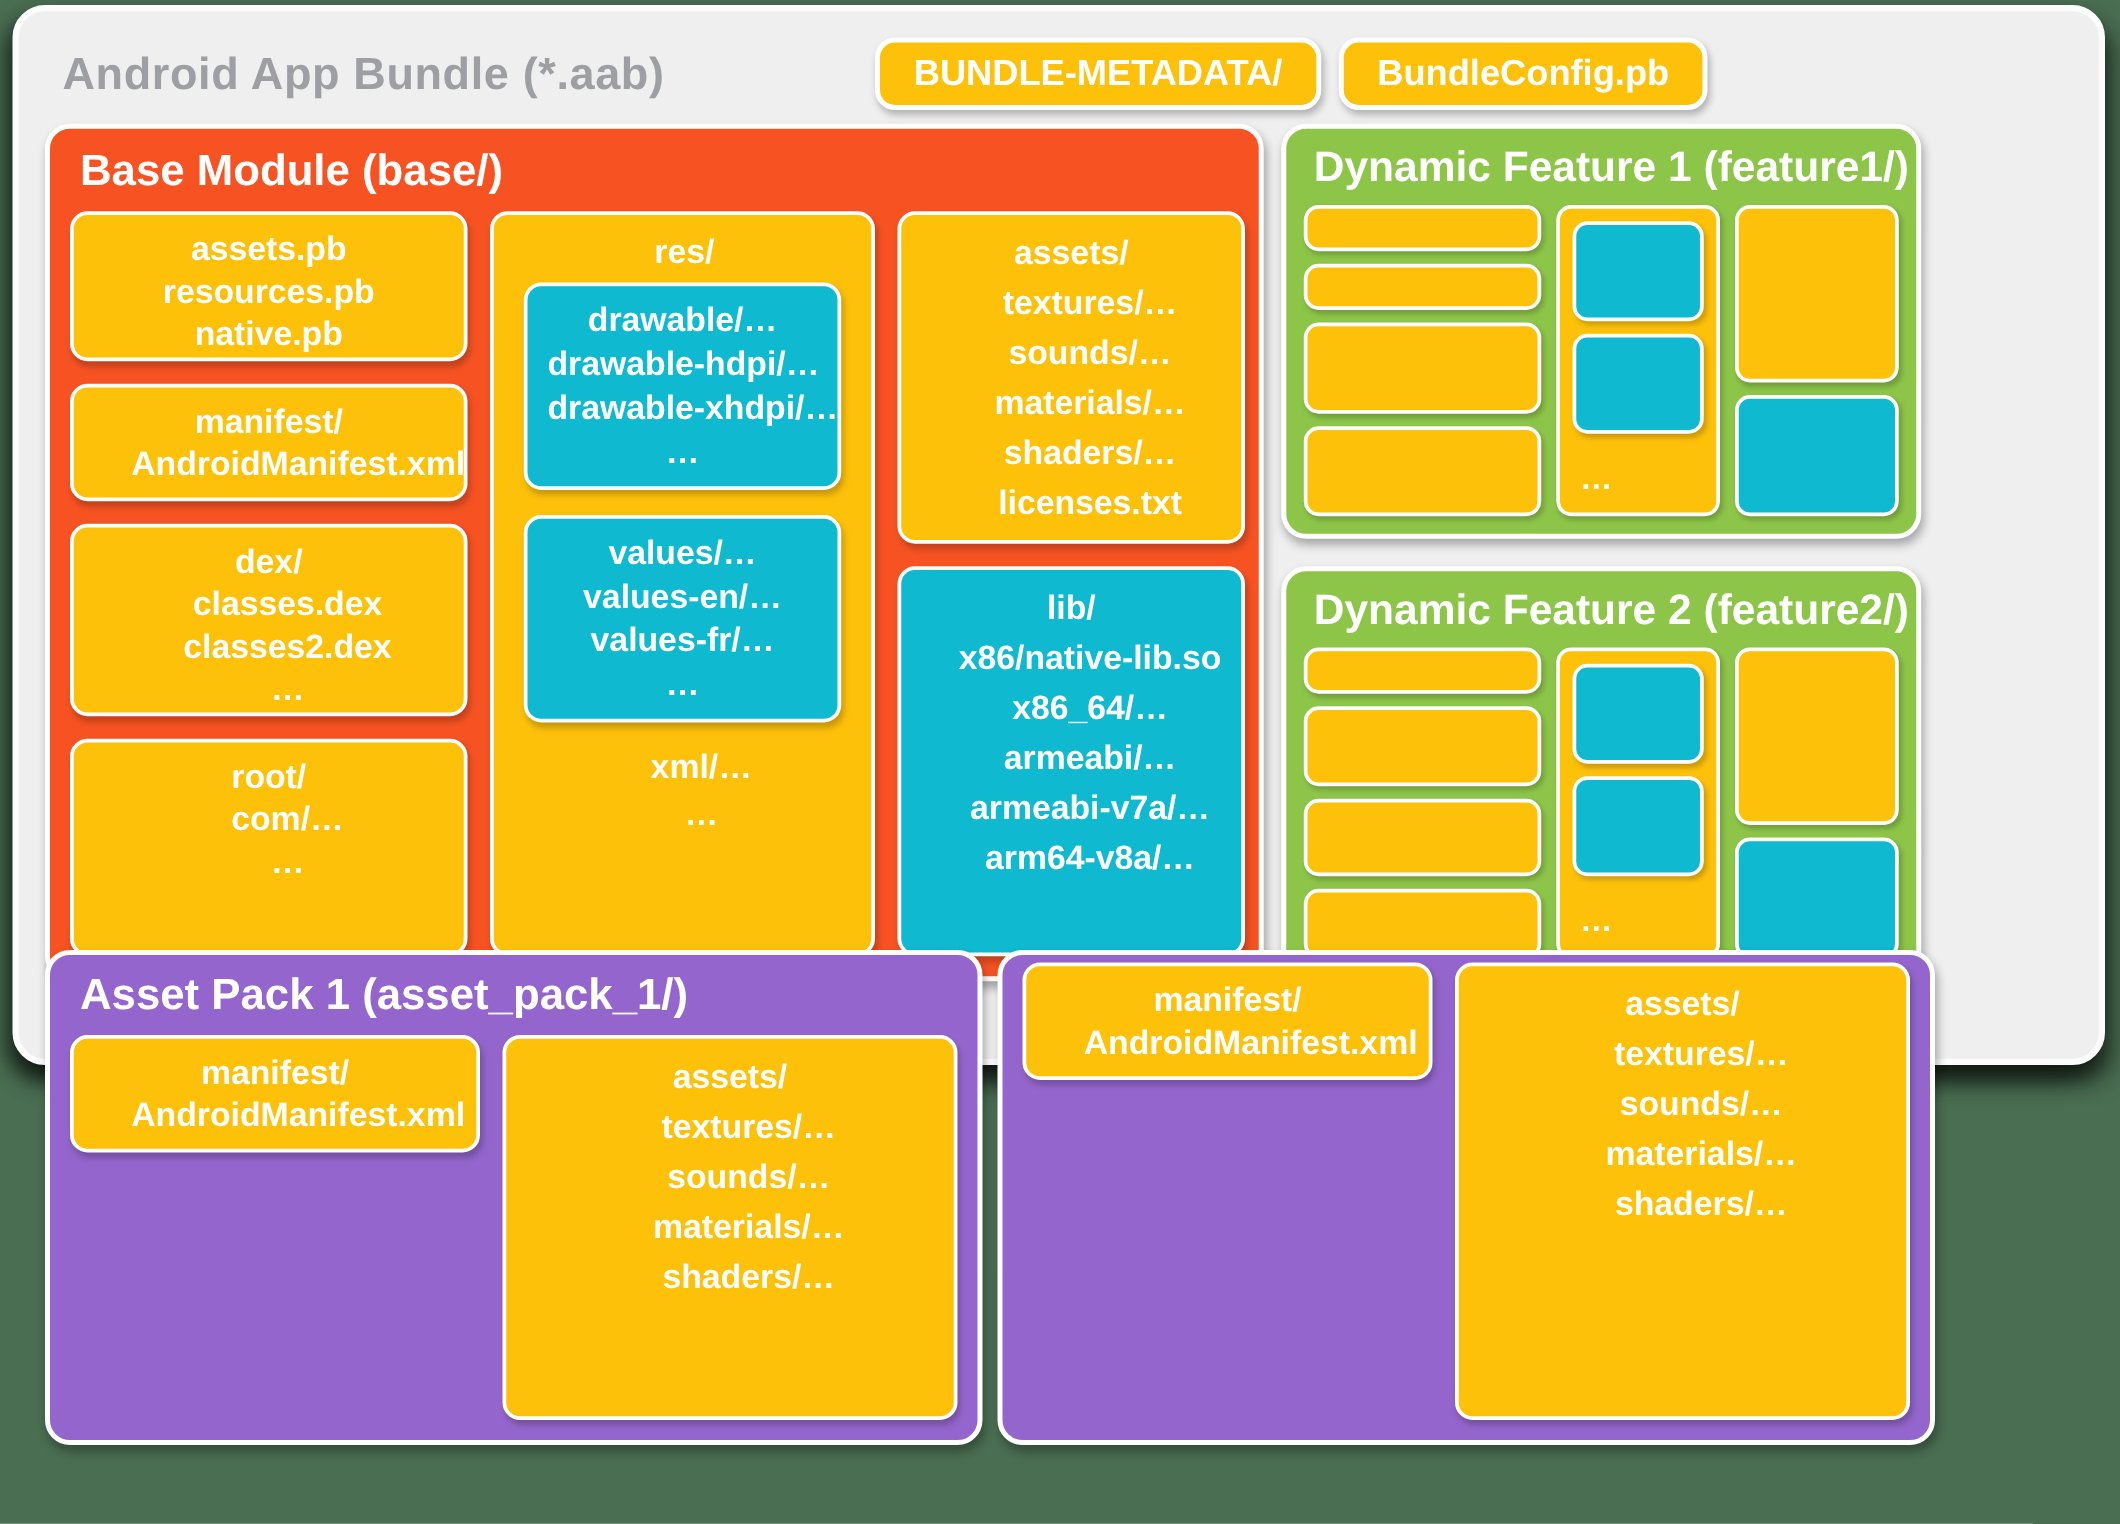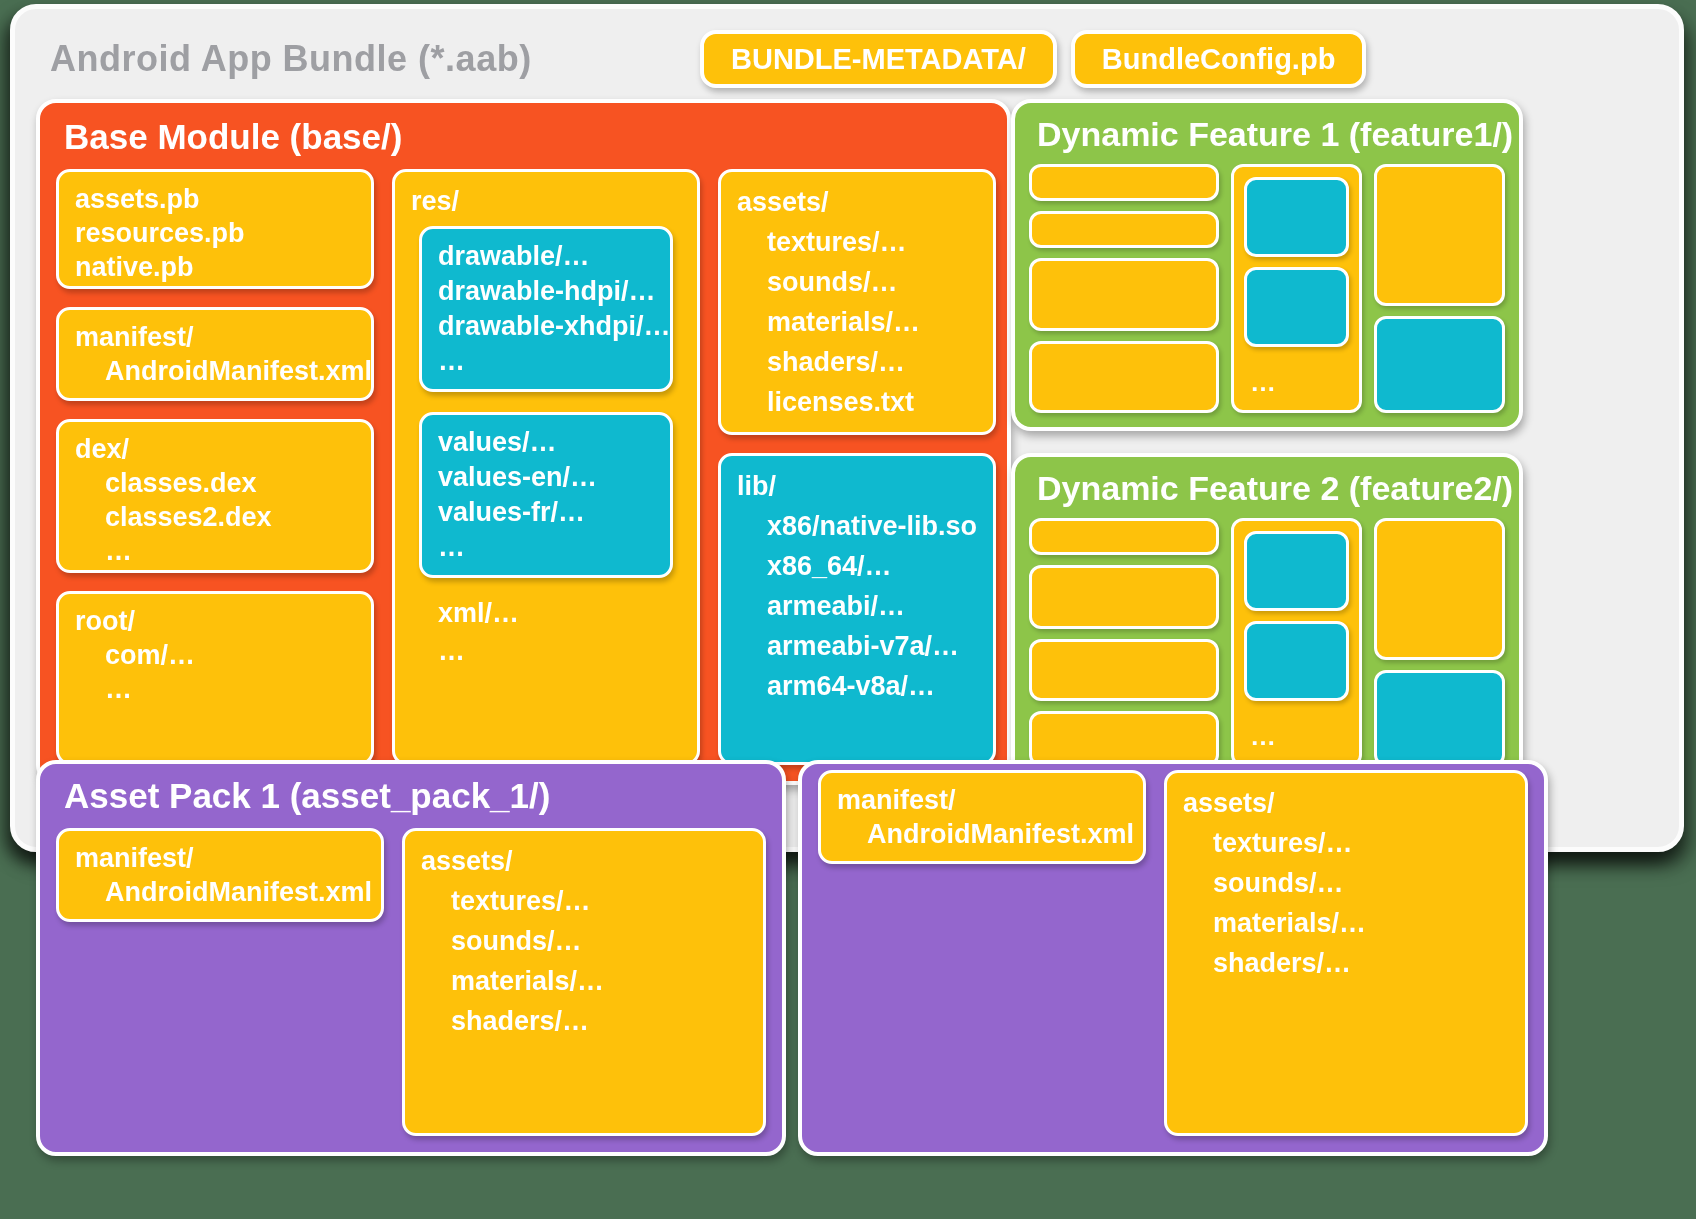--- a/index.html
+++ b/index.html
@@ -40,28 +40,28 @@
   }
   
   .panel-title{font-size:35px;color:#fff;margin:6px 0 12px 8px;}
   .ybox,.cbox{
     border:3px solid #fff;border-radius:14px;
     color:#fff;padding:10px 16px;
     box-shadow:2px 4px 5px rgba(0,0,0,.22);
   }
   .ybox{background:var(--amber);}
   .cbox{background:var(--cyan);}
-  .line{font-size:27px;white-space:nowrap;}
+  .line{font-size:27px;white-space:nowrap;text-align:center;}
   .indent{padding-left:30px;}
   .lh34 .line{line-height:34px;}
   .lh35 .line{line-height:35px;}
   .lh38 .line{line-height:38px;}
   .lh40 .line{line-height:40px;}
   
-  .main-row{display:grid;grid-template-columns:975px 512px;margin-top:4px;height:645px;}
+  .main-row{display:grid;grid-template-columns:975px 512px;gap:14px;margin-top:4px;height:645px;}
   .base-panel{
     background:var(--orange);border:4px solid #fff;border-radius:20px;
     box-shadow:2px 5px 8px rgba(0,0,0,.3);
     padding:8px 16px 16px;display:flex;flex-direction:column;
   }
   .base-grid{flex:1;display:grid;grid-template-columns:318px 308px 1fr;gap:18px;min-height:0;}
   .vcol{display:flex;flex-direction:column;gap:18px;min-height:0;}
   .pb-box{height:120px;}
   .manifest-sm{height:94px;}
   .dex-box{height:154px;}

